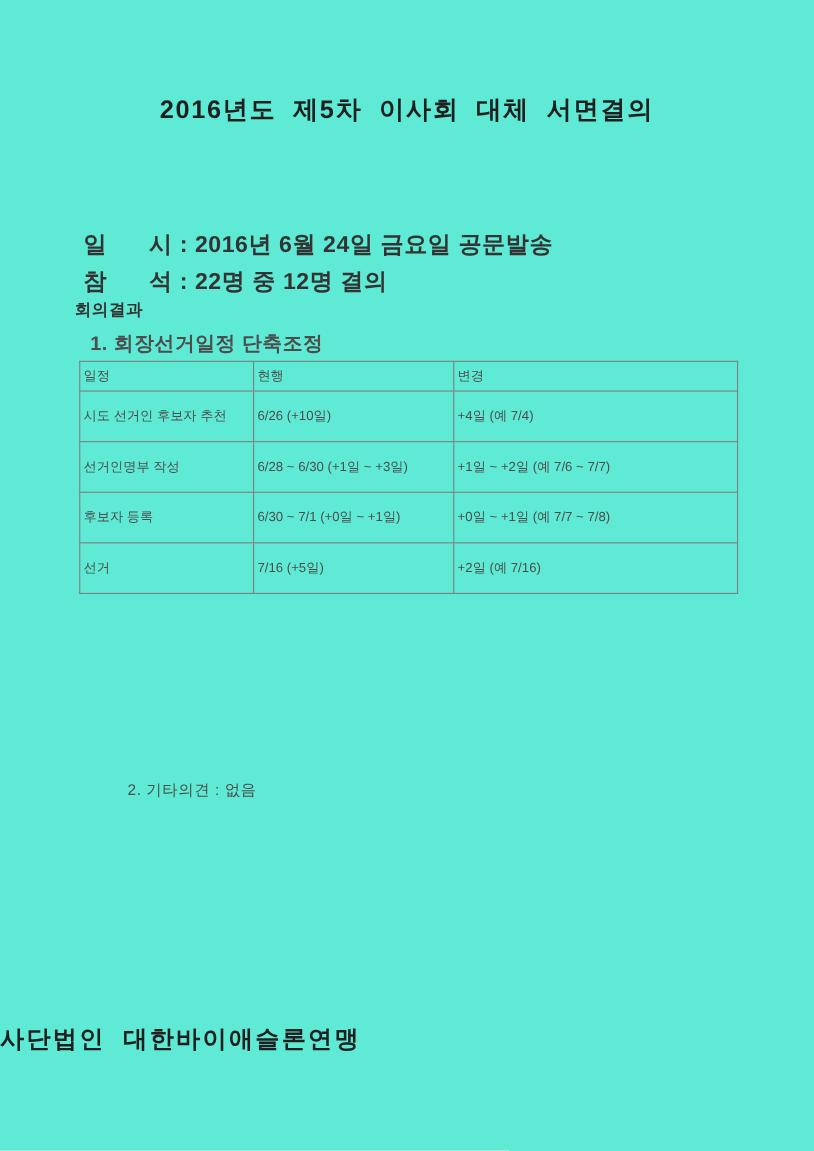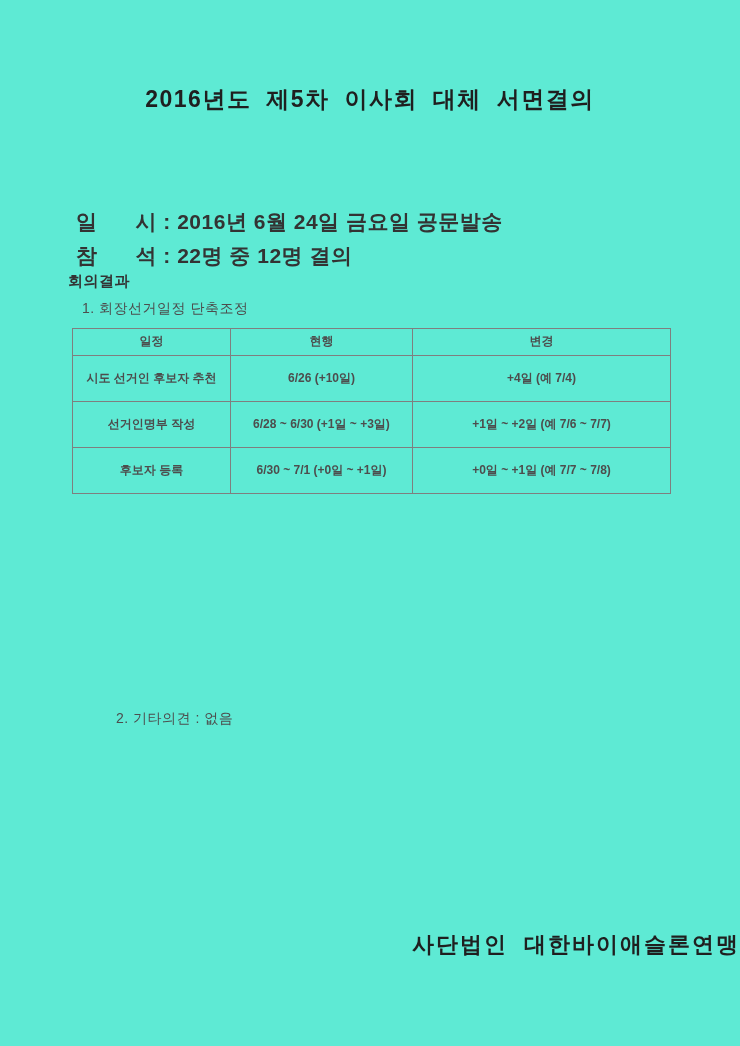--- a/index.html
+++ b/index.html
@@ -41,66 +41,66 @@
     left: 68px; top: 272px;
     font-size: 15px;
     font-weight: bold;
     color: #333333;
     letter-spacing: 0.5px;
   }
 
   .item1-heading {
     position: absolute;
     left: 82px; top: 300px;
-    font-size: 14px;
-    font-weight: normal;
+    font-size: 18px;
+    font-weight: bold;
     color: #4d4d4d;
     white-space: pre;
     letter-spacing: 0.5px;
   }
 
   .doc-table {
     position: absolute;
     left: 72px; top: 328px;
     width: 598px;
     border-collapse: collapse;
     table-layout: fixed;
     font-size: 12px;
     color: #4d4d4d;
   }
   .doc-table col.c1 { width: 158px; }
   .doc-table col.c2 { width: 182px; }
   .doc-table col.c3 { width: 258px; }
   .doc-table th, .doc-table td {
     border: 1px solid #7f7f7f;
-    text-align: center;
+    text-align: left;
     vertical-align: middle;
     padding: 1px 3px;
-    font-weight: bold;
+    font-weight: normal;
     white-space: pre-line;
     line-height: 1.45;
   }
   .doc-table thead tr { height: 27px; }
   .doc-table tbody tr { height: 46px; }
   .doc-table tbody tr.tall-row { height: 43px; }
 
   .item2-line {
     position: absolute;
     left: 68px; top: 710px;
     font-size: 14px;
     color: #4d4d4d;
     white-space: pre;
     letter-spacing: 0.5px;
     margin-left: 48px;
   }
 
   .doc-footer {
     position: absolute;
     top: 930px; left: 0; right: 0;
-    text-align: right;
+    text-align: left;
     font-size: 22px;
     font-weight: bold;
     color: #1f1f1f;
     letter-spacing: 2px;
     word-spacing: 8px;
     white-space: pre;
   }
 </style>
 </head>
 <body>
@@ -138,20 +138,25 @@
       <tr>
         <td>선거인명부 작성</td>
         <td>6/28 ~ 6/30 (+1일 ~ +3일)</td>
         <td>+1일 ~ +2일 (예 7/6 ~ 7/7)</td>
       </tr>
       <tr>
         <td>후보자 등록</td>
         <td>6/30 ~ 7/1 (+0일 ~ +1일)</td>
         <td>+0일 ~ +1일 (예 7/7 ~ 7/8)</td>
       </tr>
+      <tr>
+        <td>선거</td>
+        <td>7/16 (+5일)</td>
+        <td>+2일 (예 7/16)</td>
+      </tr>
     </tbody>
   </table>
 
   <div class="item2-line">2. 기타의견 : 없음</div>
 
   <div class="doc-footer">사단법인 대한바이애슬론연맹</div>
 
 </div>
 
 </body></html>

